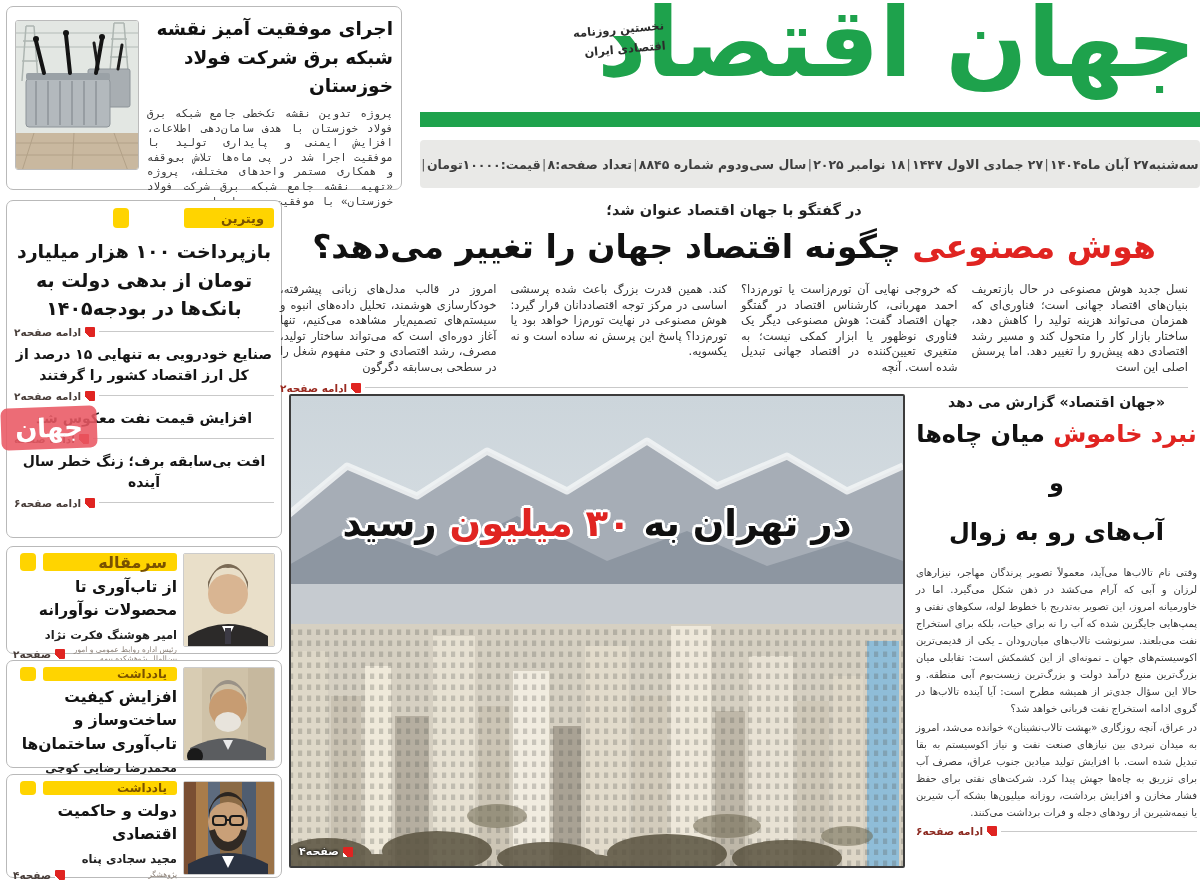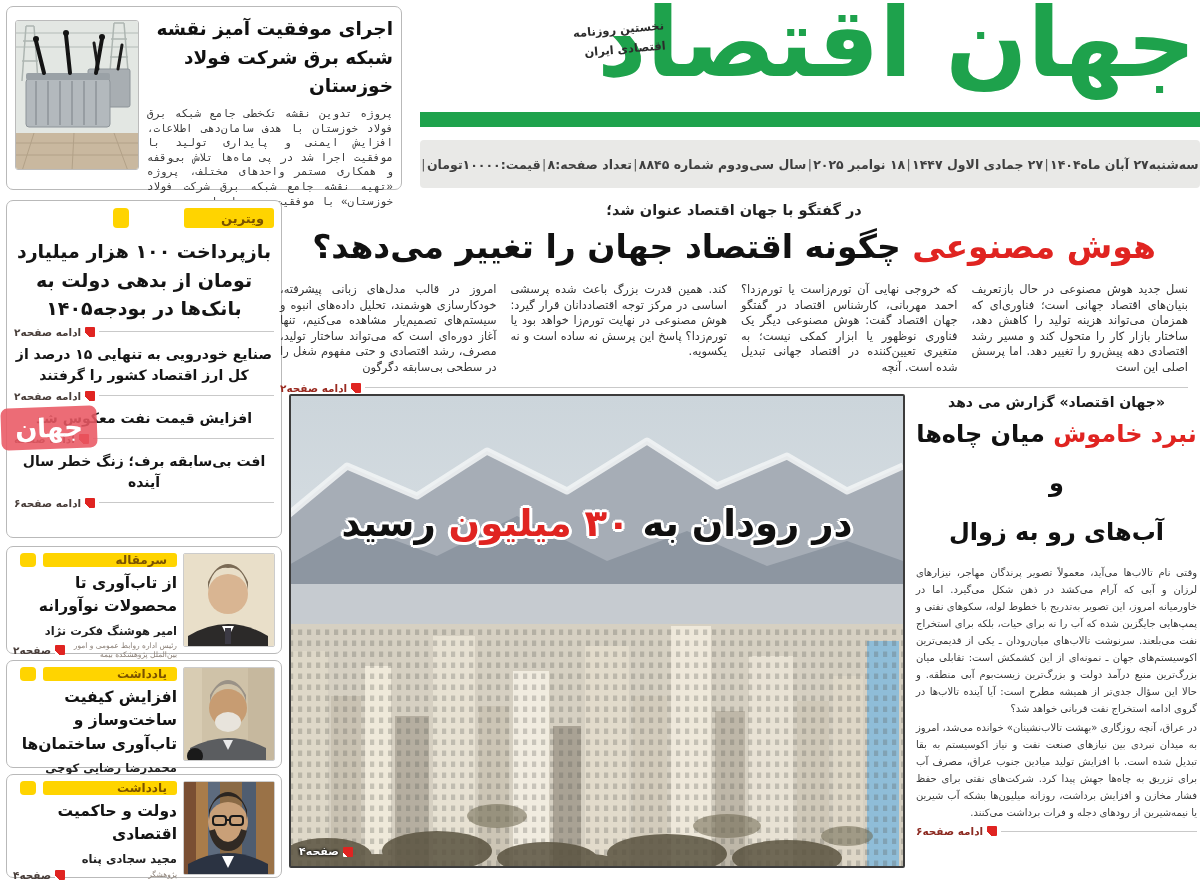--- a/index.html
+++ b/index.html
@@ -214,21 +214,21 @@
         <rect width="92" height="94" fill="#e9dfc9"></rect>
         <path d="M6 94 L6 82 Q46 58 86 82 L86 94 Z" fill="#2c2a29"></path>
         <polygon points="40,72 52,72 46,84" fill="#fff"></polygon>
         <rect x="43" y="74" width="6" height="16" fill="#3c3a44"></rect>
         <circle cx="46" cy="40" r="20" fill="#d9b592"></circle>
         <path d="M26 36 Q30 12 46 14 Q62 12 66 36 L66 28 Q58 10 46 10 Q34 10 26 28 Z" fill="#7a6a55"></path>
       </svg>
     </div>
     <div class="op-text">
       <div class="band-row op-band">
-        <div class="band-main" style="font-size:12px;">
+        <div class="band-main" style="font-size:16px;">
             <span>سرمقاله</span>
           </div>
         <div class="band-gap"></div>
           <div class="band-sliver"></div>
       </div>
       <div class="op-title">از تاب‌آوری تا محصولات نوآورانه</div>
       <div class="op-author">امیر هوشنگ فکرت نژاد</div>
       <div class="op-role-row">
         <span class="op-role">رئیس اداره روابط عمومی و امور بین‌الملل پژوهشکده بیمه</span>
         <span class="marker" style="display:inline-flex;">
@@ -379,21 +379,21 @@
           <ellipse cx="500" cy="462" rx="55" ry="18"></ellipse>
         <ellipse cx="90" cy="470" rx="35" ry="12"></ellipse>
       </g>
       <g fill="#6e6750" opacity="0.55">
         <ellipse cx="210" cy="420" rx="30" ry="12"></ellipse>
           <ellipse cx="440" cy="430" rx="34" ry="12"></ellipse>
           <ellipse cx="560" cy="440" rx="26" ry="10"></ellipse>
       </g>
     </svg>
     <div class="ov" id="ov2">
-      <span>در رودان به</span>
+      <span>در تهران به</span>
       <span class="red">۳۰ میلیون</span>
       <span>رسید</span>
     </div>
     <div id="photo-marker">
       <span class="micon"></span>
       <span>صفحه۴</span>
     </div>
   </div>
 
   <div id="report" class="abs">

